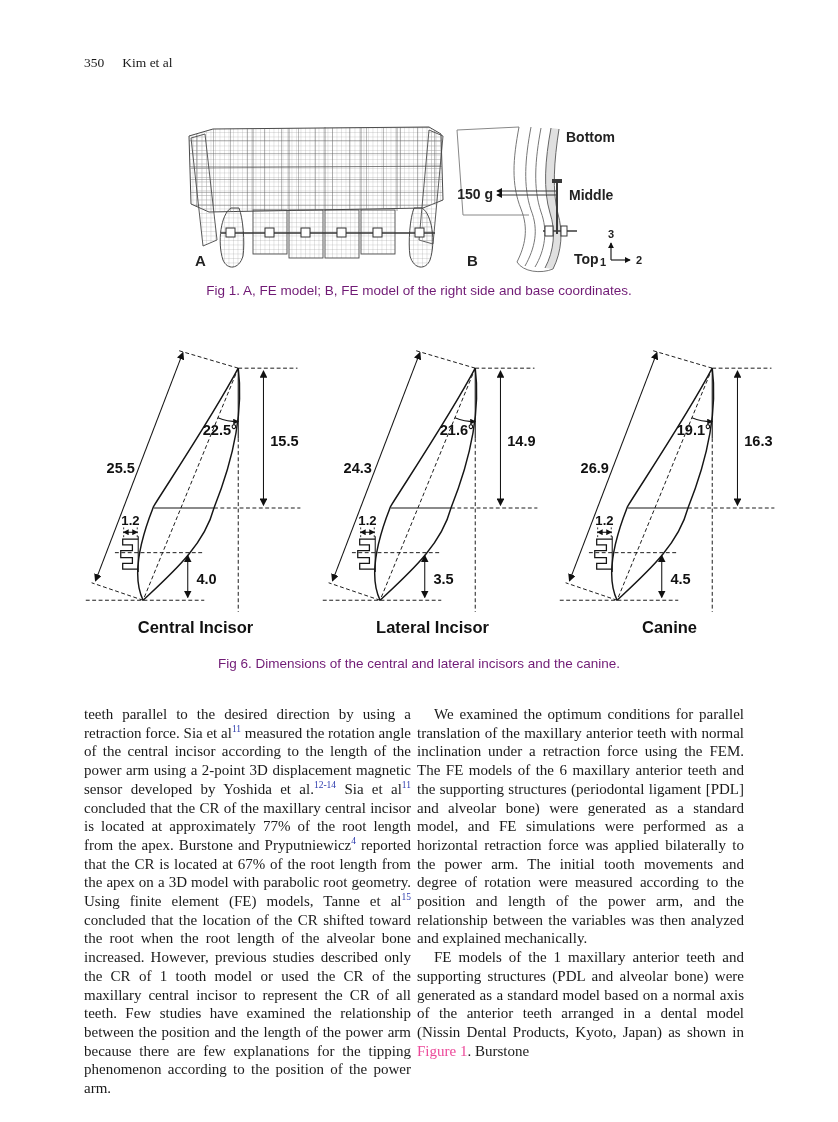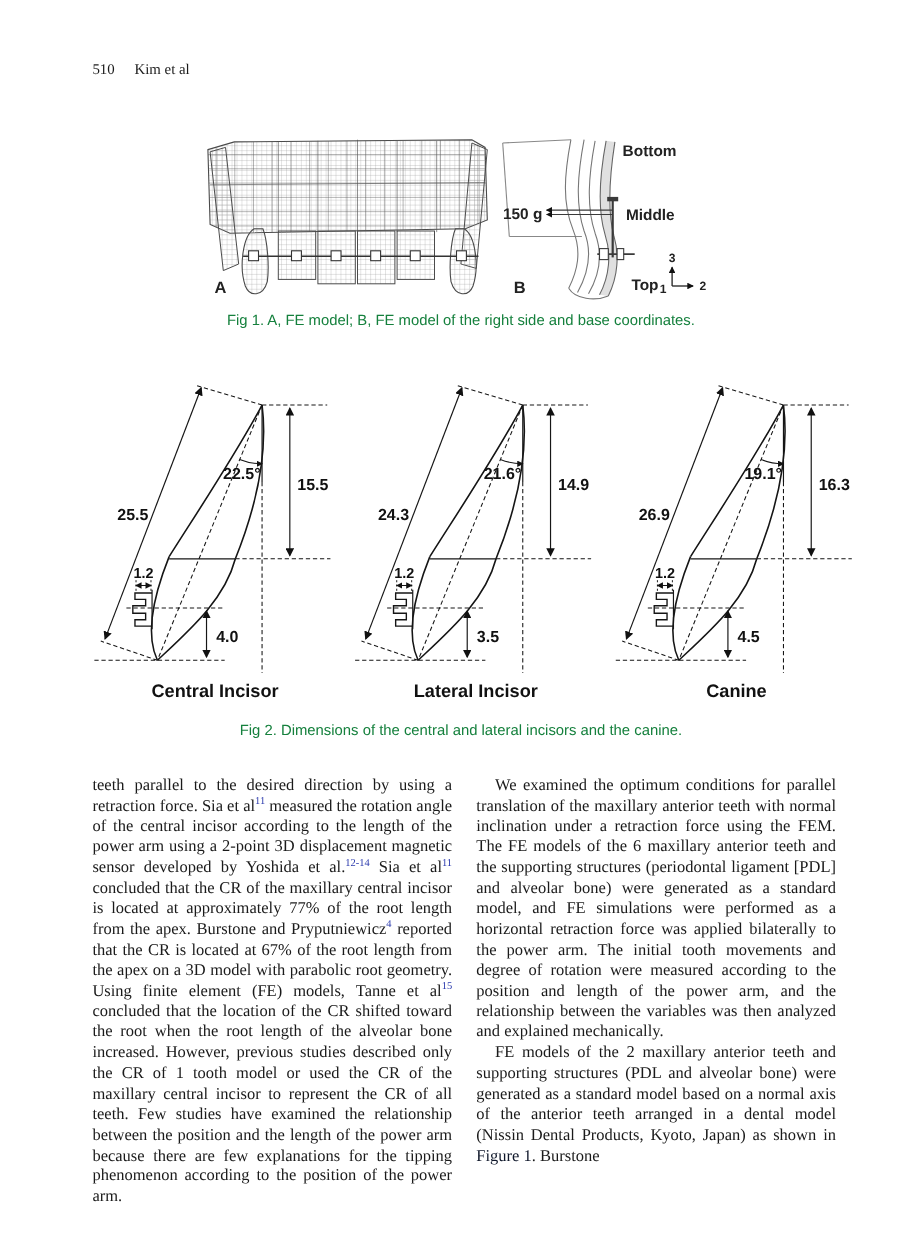--- a/index.html
+++ b/index.html
@@ -8,45 +8,45 @@
     font-family:"Liberation Serif",serif;color:#1a1a1a;overflow:hidden;
   }
   
   .page-header{position:absolute;left:84px;top:55px;width:676px;display:flex;justify-content:space-between;}
   .header-left{font-size:13.5px;white-space:nowrap;}
   .header-left .pgnum{margin-right:18px;}
   .header-right{font-size:12.8px;text-align:right;line-height:17.5px;}
   
   .fig1-wrap{position:absolute;left:178px;top:114px;width:492px;height:168px;}
   .fig-caption{position:absolute;left:0;width:838px;text-align:center;
-    font-family:"Liberation Sans",sans-serif;font-size:13.5px;color:#15803d;}
+    font-family:"Liberation Sans",sans-serif;font-size:13.5px;color:#701a75;}
   .fig1-caption{top:283px;}
   .fig2-caption{top:656px;}
   .fig2-row{position:absolute;left:78px;top:341px;width:710px;display:flex;justify-content:space-between;}
   svg{display:block;}
   svg text{fill:#111;}
   .dim{font:bold 15px "Liberation Sans",sans-serif;}
   .dim-sm{font:bold 13.5px "Liberation Sans",sans-serif;}
   .tooth-name{font:bold 17px "Liberation Sans",sans-serif;}
   .flabel{font:bold 14px "Liberation Sans",sans-serif;fill:#222;}
   .fpanel{font:bold 15px "Liberation Sans",sans-serif;fill:#222;}
   .fsmall{font:bold 11px "Liberation Sans",sans-serif;fill:#222;}
   .sld{stroke:#161616;stroke-width:1.5;fill:none;}
   .thin{stroke:#161616;stroke-width:1.1;fill:none;}
   .dsh{stroke:#161616;stroke-width:1;fill:none;stroke-dasharray:4 2.6;}
   .dsh2{stroke:#161616;stroke-width:0.9;fill:none;stroke-dasharray:2 2;}
   .mesh-ln{stroke:#555;stroke-width:0.6;fill:none;}
   
-  .columns{position:absolute;left:84px;top:705px;width:676px;display:flex;gap:22px;}
+  .columns{position:absolute;left:84px;top:705px;width:676px;display:flex;gap:6px;}
   .col{width:327px;font-size:15px;line-height:18.7px;text-align:justify;}
   .col p{margin:0;}
   .indent{text-indent:17px;}
   sup{font-size:9.5px;line-height:0;vertical-align:super;}
   .cite{color:#2b3aad;}
-  .xref{color:#0f172a;}
+  .xref{color:#ec4899;}
   .section-heading{
     font-family:"Liberation Sans",sans-serif;font-size:13.5px;color:#3c3c3c;
     letter-spacing:0.25px;margin:13px 0 9px 0;text-align:left;text-indent:0;
   }
 </style>
 </head>
 <body>
 
 <svg width="0" height="0" style="position:absolute" aria-hidden="true">
   <defs>
@@ -60,21 +60,21 @@
       <path d="M4.5 0 H0 V4.5" fill="none" stroke="#9a9a9a" stroke-width="0.5"></path>
     </pattern>
     <pattern id="meshCoarse" width="17" height="13" patternUnits="userSpaceOnUse">
       <path d="M17 0 H0 V13" fill="none" stroke="#5a5a5a" stroke-width="0.8"></path>
     </pattern>
   </defs>
 </svg>
 
 <div class="page-header">
   <div class="header-left">
-    <span class="pgnum">510</span><span>Kim et al</span>
+    <span class="pgnum">350</span><span>Kim et al</span>
   </div>
   <div class="header-right">
   </div>
 </div>
 
 <div class="fig1-wrap">
 <svg width="492" height="166" viewBox="0 0 490 166">
 
   <g>
     <path d="M10,22 L34,15 L250,13 L262,20 L264,86 L244,94 L30,98 L12,90 Z" fill="url(#meshFine)" stroke="#4a4a4a" stroke-width="1"></path>
@@ -269,23 +269,23 @@
     <line x1="113" y1="221" x2="113" y2="264" class="thin" marker-start="url(#arr)" marker-end="url(#arr)"></line>
 
     <text x="44" y="136" text-anchor="middle" class="dim">26.9</text>
     <text x="146" y="97" text-anchor="middle" class="dim">19.1°</text>
     <text x="198" y="108" class="dim">16.3</text>
     <text x="54" y="190" text-anchor="middle" class="dim-sm">1.2</text>
     <text x="122" y="250" class="dim">4.5</text>
     <text x="121" y="301" text-anchor="middle" class="tooth-name">Canine</text>
   </svg>
 </div>
-<div class="fig-caption fig2-caption">Fig 2. Dimensions of the central and lateral incisors and the canine.</div>
+<div class="fig-caption fig2-caption">Fig 6. Dimensions of the central and lateral incisors and the canine.</div>
 
 <div class="columns">
   <div class="col">
     <p><span>teeth parallel to the desired direction by using a retraction force. Sia et al</span><sup class="cite">11</sup><span> measured the rotation angle of the central incisor according to the length of the power arm using a 2-point 3D displacement magnetic sensor developed by Yoshida et al.</span><sup class="cite">12-14</sup><span> Sia et al</span><sup class="cite">11</sup><span> concluded that the CR of the maxillary central incisor is located at approximately 77% of the root length from the apex. Burstone and Pryputniewicz</span><sup class="cite">4</sup><span> reported that the CR is located at 67% of the root length from the apex on a 3D model with parabolic root geometry. Using finite element (FE) models, Tanne et al</span><sup class="cite">15</sup><span> concluded that the location of the CR shifted toward the root when the root length of the alveolar bone increased. However, previous studies described only the CR of 1 tooth model or used the CR of the maxillary central incisor to represent the CR of all teeth. Few studies have examined the relationship between the position and the length of the power arm because there are few explanations for the tipping phenomenon according to the position of the power arm.</span></p>
   </div>
   <div class="col">
     <p class="indent">We examined the optimum conditions for parallel translation of the maxillary anterior teeth with normal inclination under a retraction force using the FEM. The FE models of the 6 maxillary anterior teeth and the supporting structures (periodontal ligament [PDL] and alveolar bone) were generated as a standard model, and FE simulations were performed as a horizontal retraction force was applied bilaterally to the power arm. The initial tooth movements and degree of rotation were measured according to the position and length of the power arm, and the relationship between the variables was then analyzed and explained mechanically.</p>
-    <p class="indent"><span>FE models of the 2 maxillary anterior teeth and supporting structures (PDL and alveolar bone) were generated as a standard model based on a normal axis of the anterior teeth arranged in a dental model (Nissin Dental Products, Kyoto, Japan) as shown in </span><span class="xref">Figure 1</span><span>. Burstone</span></p>
+    <p class="indent"><span>FE models of the 1 maxillary anterior teeth and supporting structures (PDL and alveolar bone) were generated as a standard model based on a normal axis of the anterior teeth arranged in a dental model (Nissin Dental Products, Kyoto, Japan) as shown in </span><span class="xref">Figure 1</span><span>. Burstone</span></p>
   </div>
 </div>
 
 </body></html>

